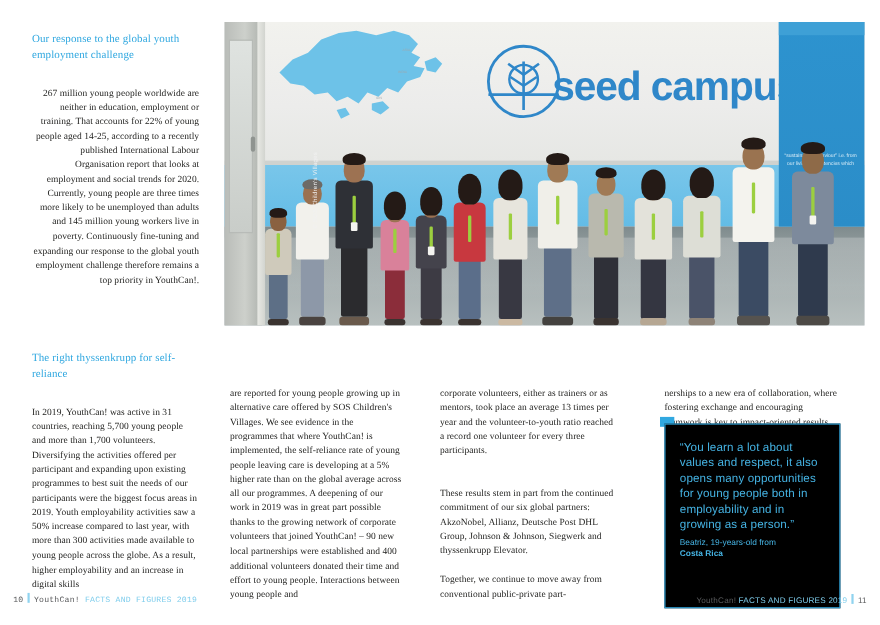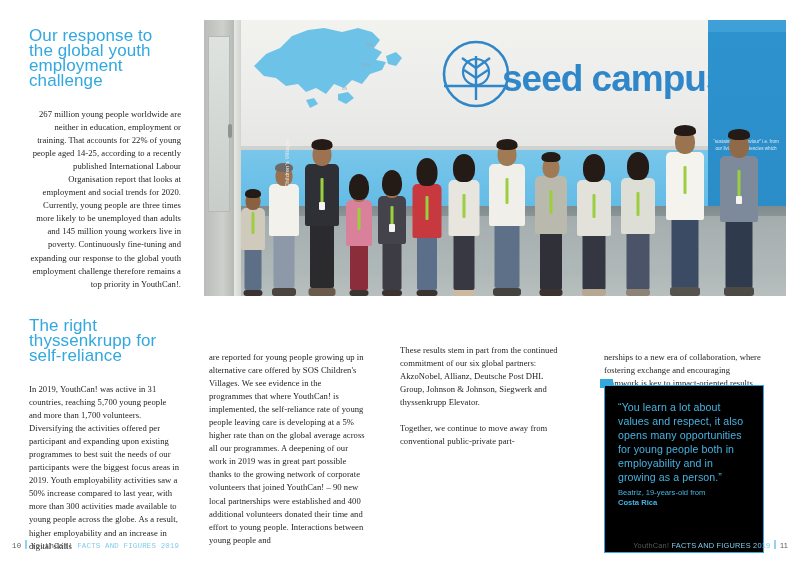--- a/index.html
+++ b/index.html
@@ -18,23 +18,23 @@
 
   .page {
     position: absolute;
     left: 0; top: 0;
     width: 800px; height: 568px;
     background: #fff;
   }
 
   
   .sec-heading {
-    font-family: Liberation Sans, sans-serif;
+    font-family: Liberation Serif, serif;
     color: #31a8e0;
-    font-size: 17px;
+    font-size: 10px;
     line-height: 15px;
     font-weight: 400;
     letter-spacing: 0.1px;
   }
 
   
   .body-text {
     font-family: "Liberation Serif", serif;
     font-size: 8.6px;
     line-height: 13.05px;
@@ -445,20 +445,21 @@
   <div class="col" id="col-1">
     <div class="sec-heading">The right thyssenkrupp for self-reliance</div>
     <div class="body-text">In 2019, YouthCan! was active in 31 countries, reaching 5,700 young people and more than 1,700 volunteers. Diversifying the activities offered per participant and expanding upon existing programmes to best suit the needs of our participants were the biggest focus areas in 2019. Youth employability activities saw a 50% increase compared to last year, with more than 300 activities made available to young people across the globe. As a result, higher employability and an increase in digital skills</div>
   </div>
 
   <div class="col" id="col-2">
     <div class="body-text">are reported for young people growing up in alternative care offered by SOS Children's Villages. We see evidence in the programmes that where YouthCan! is implemented, the self-reliance rate of young people leaving care is developing at a 5% higher rate than on the global average across all our programmes. A deepening of our work in 2019 was in great part possible thanks to the growing network of corporate volunteers that joined YouthCan! – 90 new local partnerships were established and 400 additional volunteers donated their time and effort to young people. Interactions between young people and</div>
   </div>
 
   <div class="col" id="col-3">
+    <div class="body-text para">corporate volunteers, either as trainers or as mentors, took place an average 13 times per year and the volunteer-to-youth ratio reached a record one volunteer for every three participants.</div>
     <div class="body-text para" style="margin-top:26px;">These results stem in part from the continued commitment of our six global partners: AkzoNobel, Allianz, Deutsche Post DHL Group, Johnson &amp; Johnson, Siegwerk and thyssenkrupp Elevator.</div>
     <div class="body-text para">Together, we continue to move away from conventional public-private part-</div>
   </div>
 
   <div class="col" id="col-4">
     <div class="body-text para">nerships to a new era of collaboration, where fostering exchange and encouraging teamwork is key to impact-oriented results.</div>
   </div>
 
   <div id="quote-tab"></div>
   <div id="quote-box">

